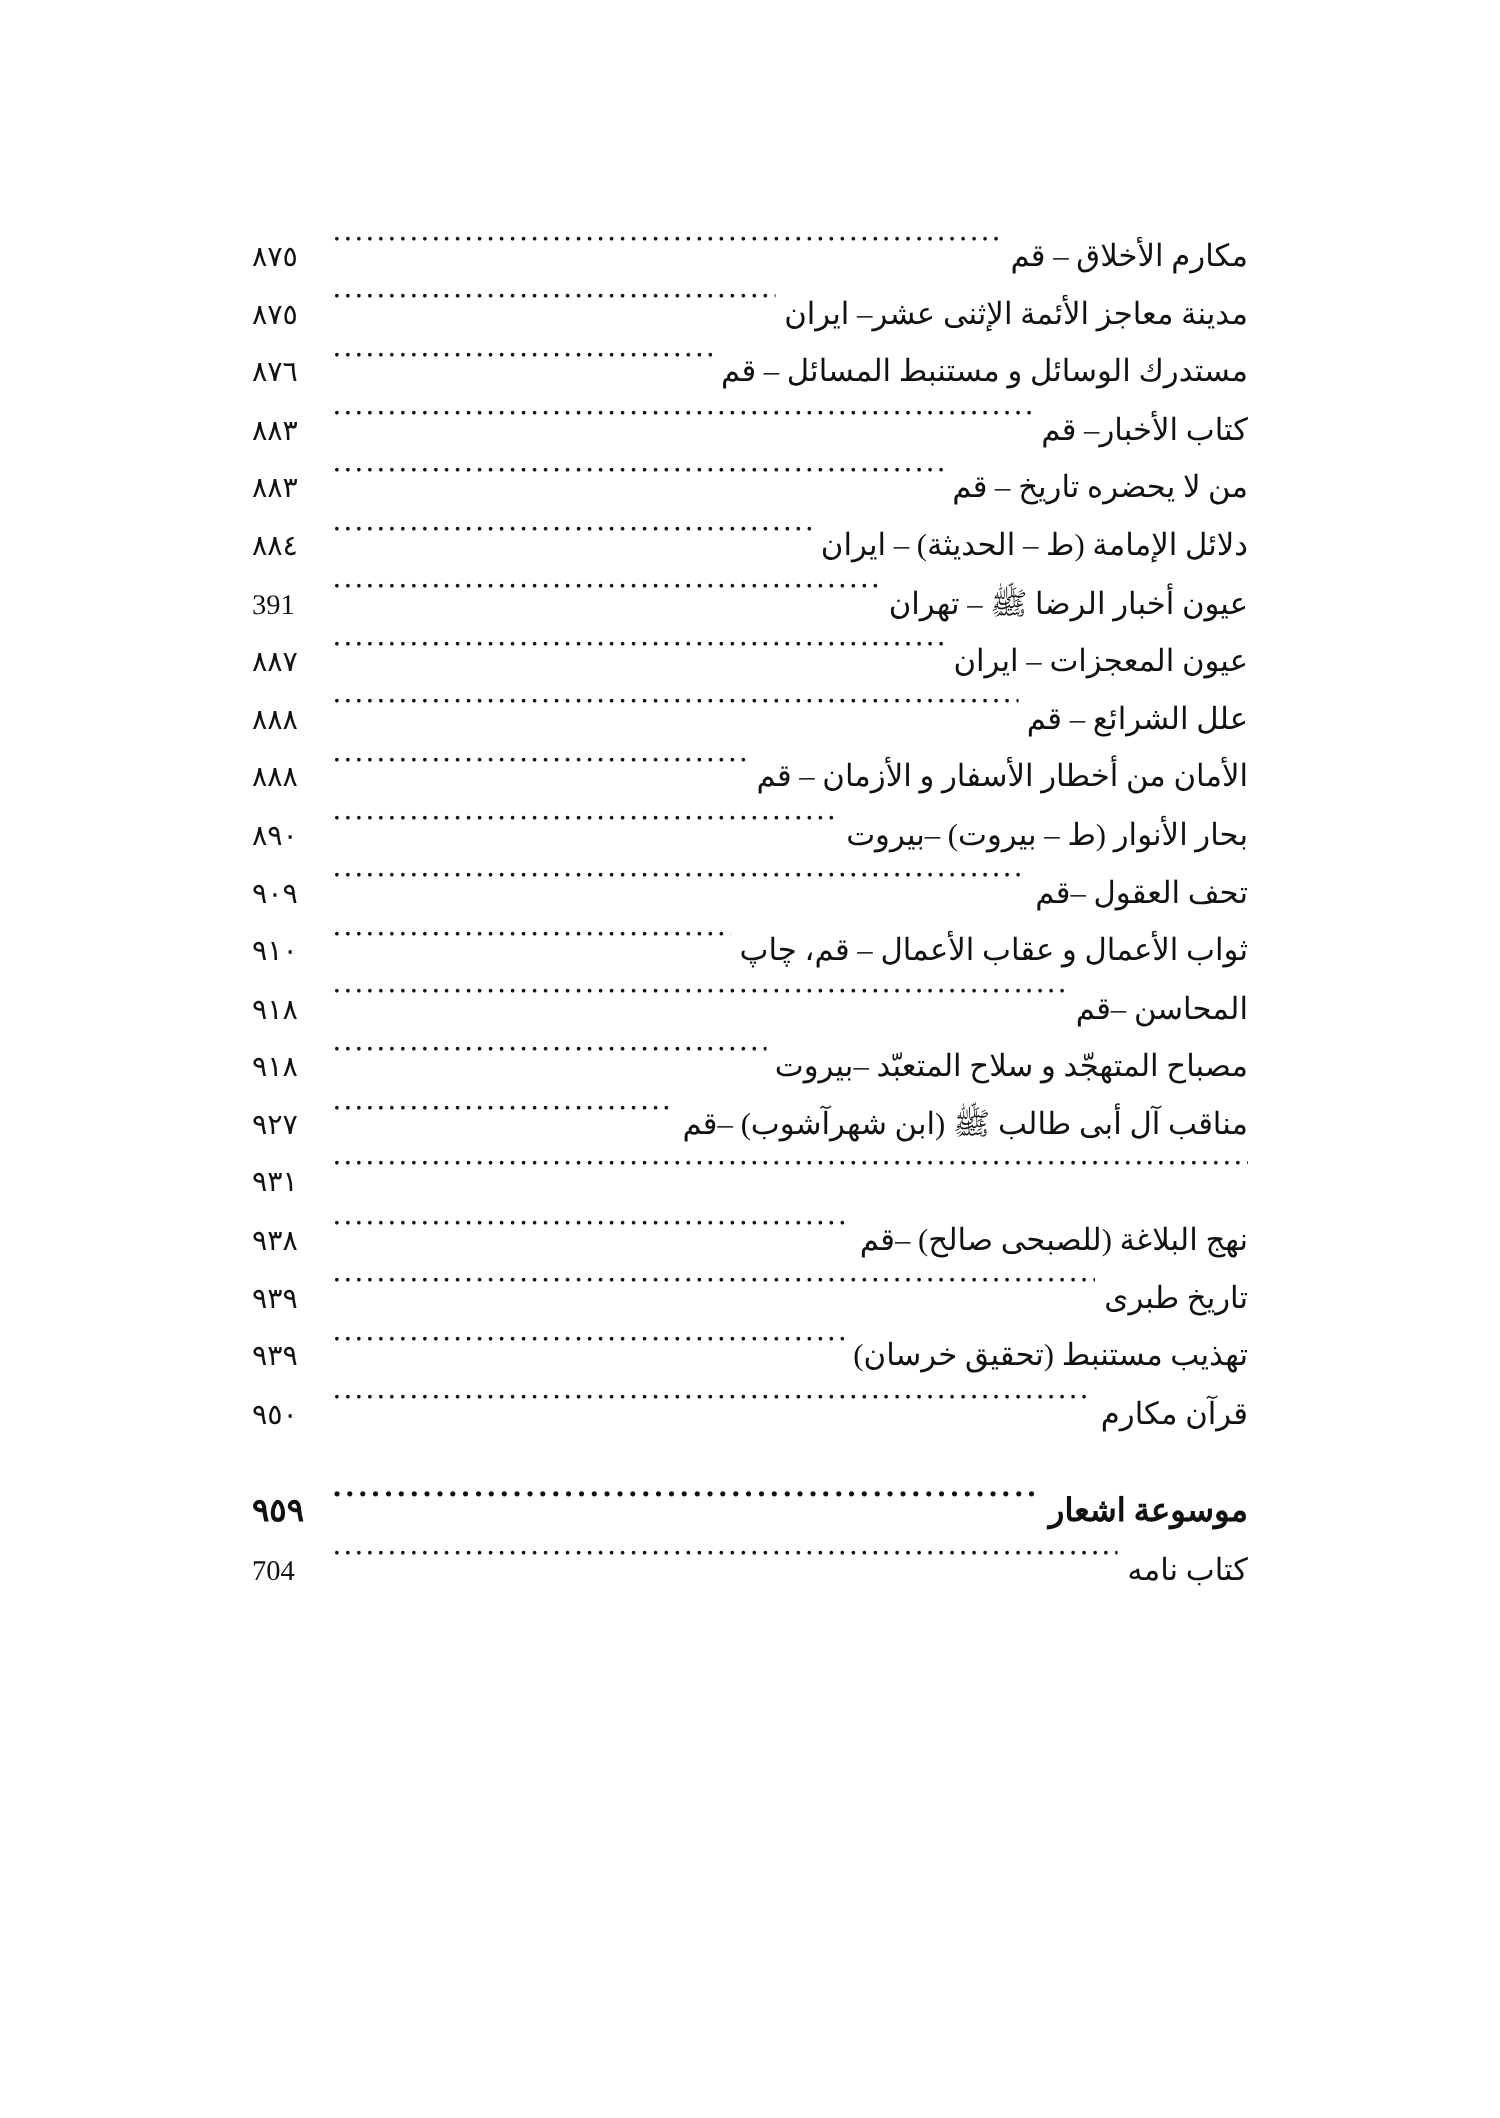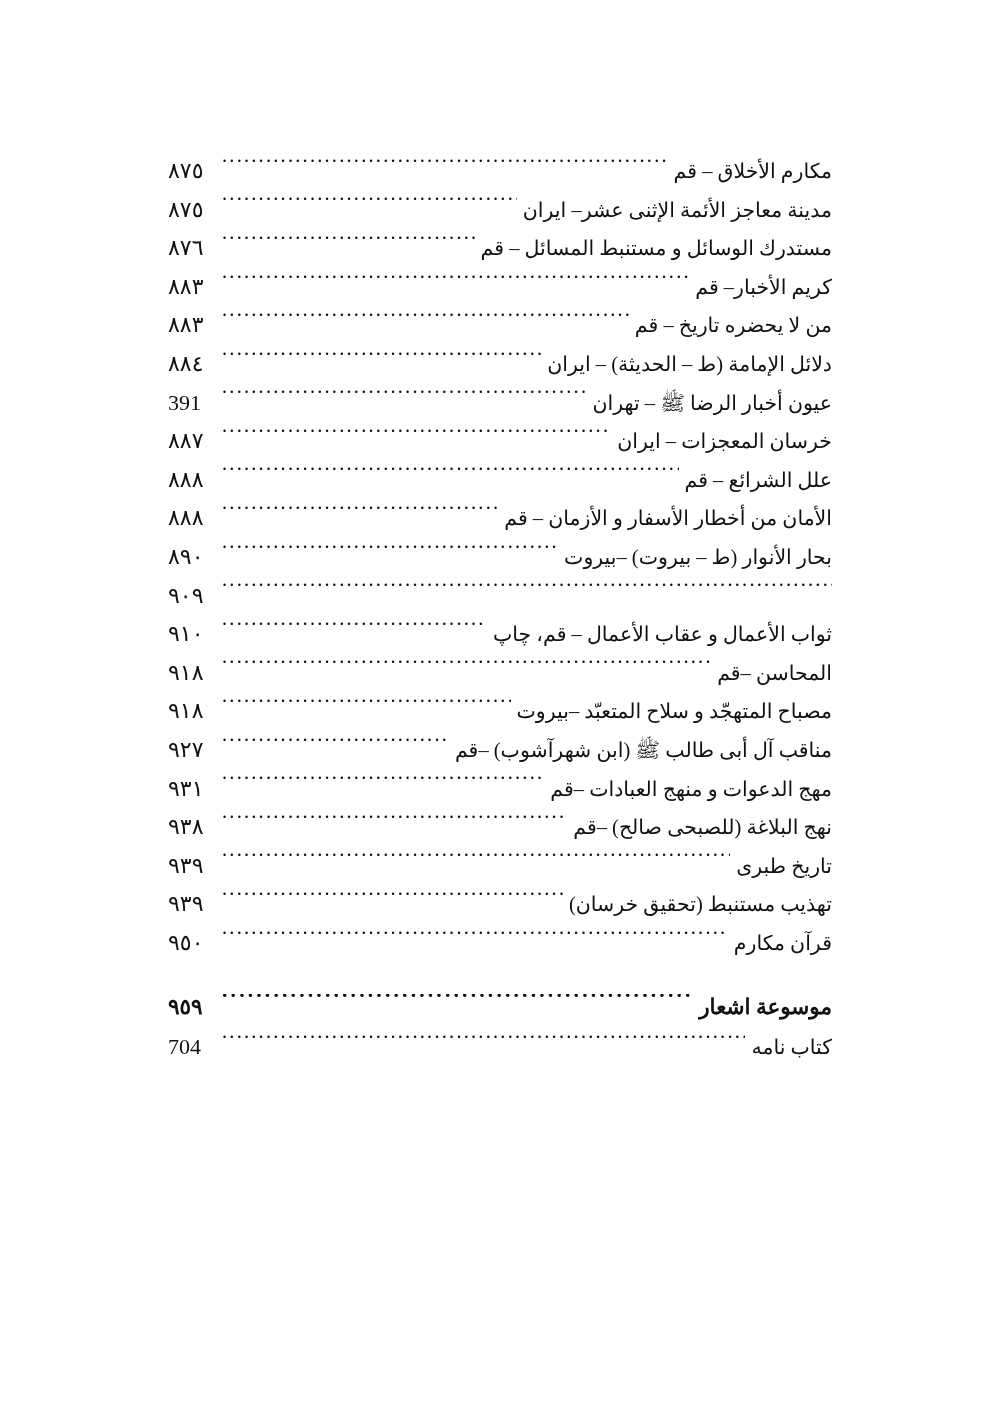--- a/index.html
+++ b/index.html
@@ -72,21 +72,21 @@
     letter-spacing: 2.2px;
     color: #111111;
     white-space: nowrap;
     overflow: hidden;
     direction: ltr;
     text-align: right;
   }
 
   .entry-page {
     flex: 0 0 auto;
-    font-size: 22px;
+    font-size: 19px;
     direction: rtl;
     unicode-bidi: isolate;
     text-align: left;
     min-width: 52px;
     padding-right: 2px;
   }
 
   
   .toc-entry.is-heading {
     font-weight: bold;
@@ -123,60 +123,61 @@
         <span class="entry-title">مدينة معاجز الأئمة الإثنى عشر– ايران</span>
         <span class="entry-leader"></span>
         <span class="entry-page">٨٧٥</span>
       </div>
       <div class="toc-entry">
         <span class="entry-title">مستدرك الوسائل و مستنبط المسائل – قم</span>
         <span class="entry-leader"></span>
         <span class="entry-page">٨٧٦</span>
       </div>
       <div class="toc-entry">
-        <span class="entry-title">كريم الأخبار– قم</span>
+        <span class="entry-title">كتاب الأخبار– قم</span>
         <span class="entry-leader"></span>
         <span class="entry-page">٨٨٣</span>
       </div>
       <div class="toc-entry">
         <span class="entry-title">من لا يحضره تاريخ – قم</span>
         <span class="entry-leader"></span>
         <span class="entry-page">٨٨٣</span>
       </div>
       <div class="toc-entry">
         <span class="entry-title">دلائل الإمامة (ط – الحديثة) – ايران</span>
         <span class="entry-leader"></span>
         <span class="entry-page">٨٨٤</span>
       </div>
       <div class="toc-entry">
         <span class="entry-title">عيون أخبار الرضا ﷺ – تهران</span>
         <span class="entry-leader"></span>
         <span class="entry-page">391</span>
       </div>
       <div class="toc-entry">
-        <span class="entry-title">خرسان المعجزات – ايران</span>
+        <span class="entry-title">عيون المعجزات – ايران</span>
         <span class="entry-leader"></span>
         <span class="entry-page">٨٨٧</span>
       </div>
       <div class="toc-entry">
         <span class="entry-title">علل الشرائع – قم</span>
         <span class="entry-leader"></span>
         <span class="entry-page">٨٨٨</span>
       </div>
       <div class="toc-entry">
         <span class="entry-title">الأمان من أخطار الأسفار و الأزمان – قم</span>
         <span class="entry-leader"></span>
         <span class="entry-page">٨٨٨</span>
       </div>
       <div class="toc-entry">
         <span class="entry-title">بحار الأنوار (ط – بيروت) –بيروت</span>
         <span class="entry-leader"></span>
         <span class="entry-page">٨٩٠</span>
       </div>
       <div class="toc-entry">
+        <span class="entry-title">تحف العقول –قم</span>
         <span class="entry-leader"></span>
         <span class="entry-page">٩٠٩</span>
       </div>
       <div class="toc-entry">
         <span class="entry-title">ثواب الأعمال و عقاب الأعمال – قم، چاپ</span>
         <span class="entry-leader"></span>
         <span class="entry-page">٩١٠</span>
       </div>
       <div class="toc-entry">
         <span class="entry-title">المحاسن –قم</span>
@@ -187,21 +188,20 @@
         <span class="entry-title">مصباح المتهجّد و سلاح المتعبّد –بيروت</span>
         <span class="entry-leader"></span>
         <span class="entry-page">٩١٨</span>
       </div>
       <div class="toc-entry">
         <span class="entry-title">مناقب آل أبى طالب ﷺ (ابن شهرآشوب) –قم</span>
         <span class="entry-leader"></span>
         <span class="entry-page">٩٢٧</span>
       </div>
       <div class="toc-entry">
-        <span class="entry-title">مهج الدعوات و منهج العبادات –قم</span>
         <span class="entry-leader"></span>
         <span class="entry-page">٩٣١</span>
       </div>
       <div class="toc-entry">
         <span class="entry-title">نهج البلاغة (للصبحى صالح) –قم</span>
         <span class="entry-leader"></span>
         <span class="entry-page">٩٣٨</span>
       </div>
       <div class="toc-entry">
         <span class="entry-title">تاريخ طبرى</span>

